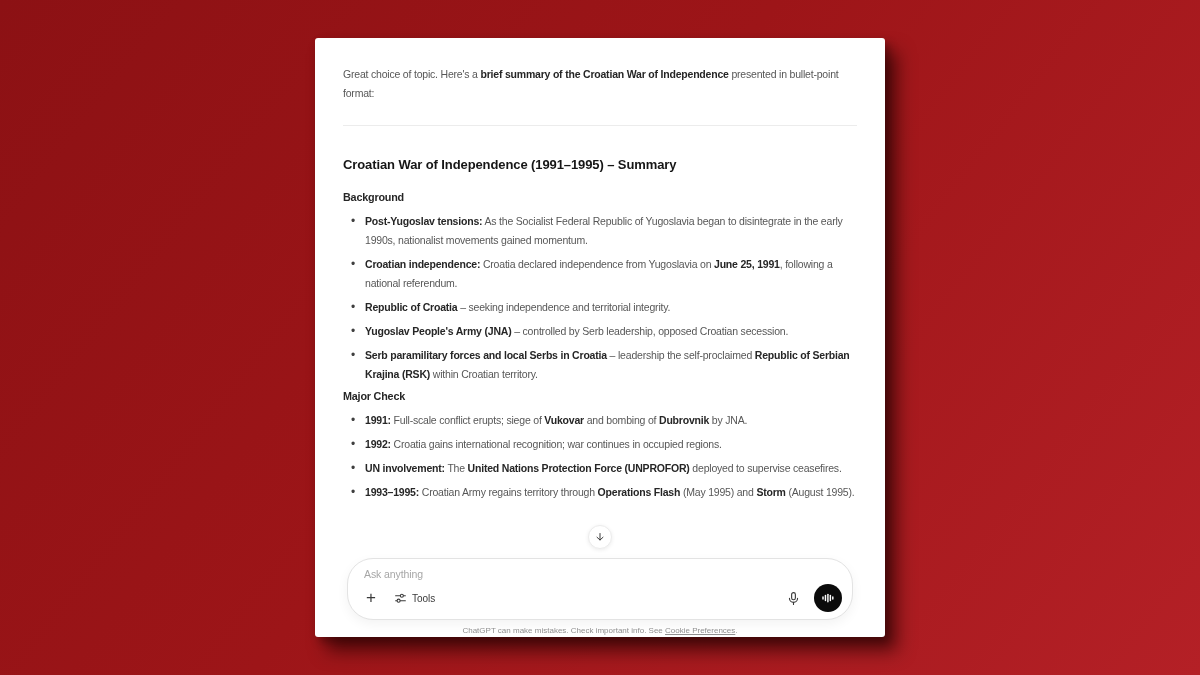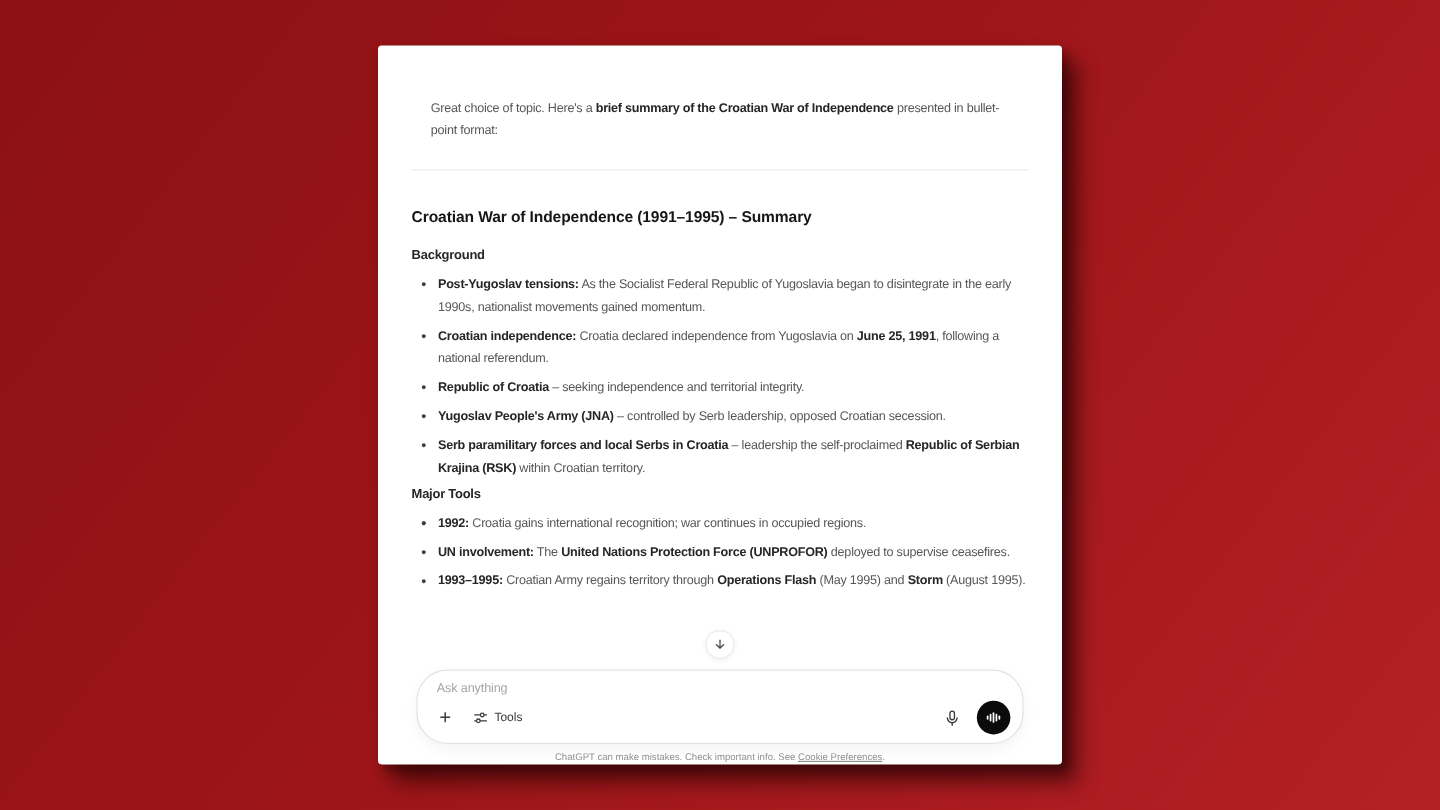--- a/index.html
+++ b/index.html
@@ -13,21 +13,21 @@
   .card {
     position: absolute; left: 315px; top: 38px; width: 570px; height: 599px;
     background: #ffffff; border-radius: 3px;
     box-shadow: 12px 14px 18px rgba(30,0,0,0.62), 4px 5px 8px rgba(30,0,0,0.35);
   }
   .content {
     padding: 27px 28px 0 28px;
     font-size: 10.5px; letter-spacing: -0.2px; color: #575757; line-height: 19px;
   }
   .content b { color: #262626; font-weight: bold; }
-  .intro { margin: 16px; }
+  .intro { margin: 0; }
   .divider { border: none; border-top: 1px solid #ececec; margin: 22px 0 0 0; }
   .title {
     margin: 31px 0 18px 0; font-size: 13px; line-height: 15px;
     color: #161616; font-weight: bold; letter-spacing: -0.1px;
   }
   .section-heading {
     margin: 4px 0 8px 0; font-size: 10.8px; line-height: 14px;
     font-weight: bold; color: #262626;
   }
   ul.bullets { list-style: none; margin: 0; padding: 0; }
@@ -86,23 +86,23 @@
         <div class="section-heading">Background</div>
         <ul class="bullets">
           <li><span class="dot">•</span><span><b>Post-Yugoslav tensions:</b><span> As the Socialist Federal Republic of Yugoslavia began to disintegrate in the early 1990s, nationalist movements gained momentum.</span></span></li>
           <li><span class="dot">•</span><span><b>Croatian independence:</b><span> Croatia declared independence from Yugoslavia on </span><b>June 25, 1991</b><span>, following a national referendum.</span></span></li>
         </ul>
         <ul class="bullets">
           <li><span class="dot">•</span><span><b>Republic of Croatia</b><span> – seeking independence and territorial integrity.</span></span></li>
           <li><span class="dot">•</span><span><b>Yugoslav People's Army (JNA)</b><span> – controlled by Serb leadership, opposed Croatian secession.</span></span></li>
           <li><span class="dot">•</span><span><b>Serb paramilitary forces and local Serbs in Croatia</b><span> – leadership the self-proclaimed </span><b>Republic of Serbian Krajina (RSK)</b><span> within Croatian territory.</span></span></li>
         </ul>
-        <div class="section-heading">Major Tools</div>
+        <div class="section-heading">Major Check</div>
         <ul class="bullets">
-          <li><span class="dot">•</span></li>
+          <li><span class="dot">•</span><span><b>1991:</b><span> Full-scale conflict erupts; siege of </span><b>Vukovar</b><span> and bombing of </span><b>Dubrovnik</b><span> by JNA.</span></span></li>
           <li><span class="dot">•</span><span><b>1992:</b><span> Croatia gains international recognition; war continues in occupied regions.</span></span></li>
           <li><span class="dot">•</span><span><b>UN involvement:</b><span> The </span><b>United Nations Protection Force (UNPROFOR)</b><span> deployed to supervise ceasefires.</span></span></li>
           <li><span class="dot">•</span><span><b>1993–1995:</b><span> Croatian Army regains territory through </span><b>Operations Flash</b><span> (May 1995) and </span><b>Storm</b><span> (August 1995).</span></span></li>
         </ul>
       </div>
   </div>
 
   <button class="scroll-btn">
     <span style="display:flex">
       <svg width="12" height="12" viewBox="0 0 24 24" fill="none" stroke="#3f3f3f" stroke-width="2" stroke-linecap="round" stroke-linejoin="round">

